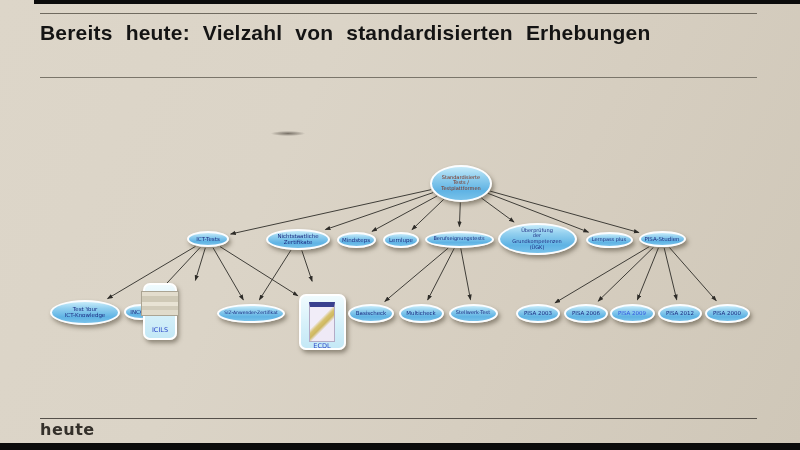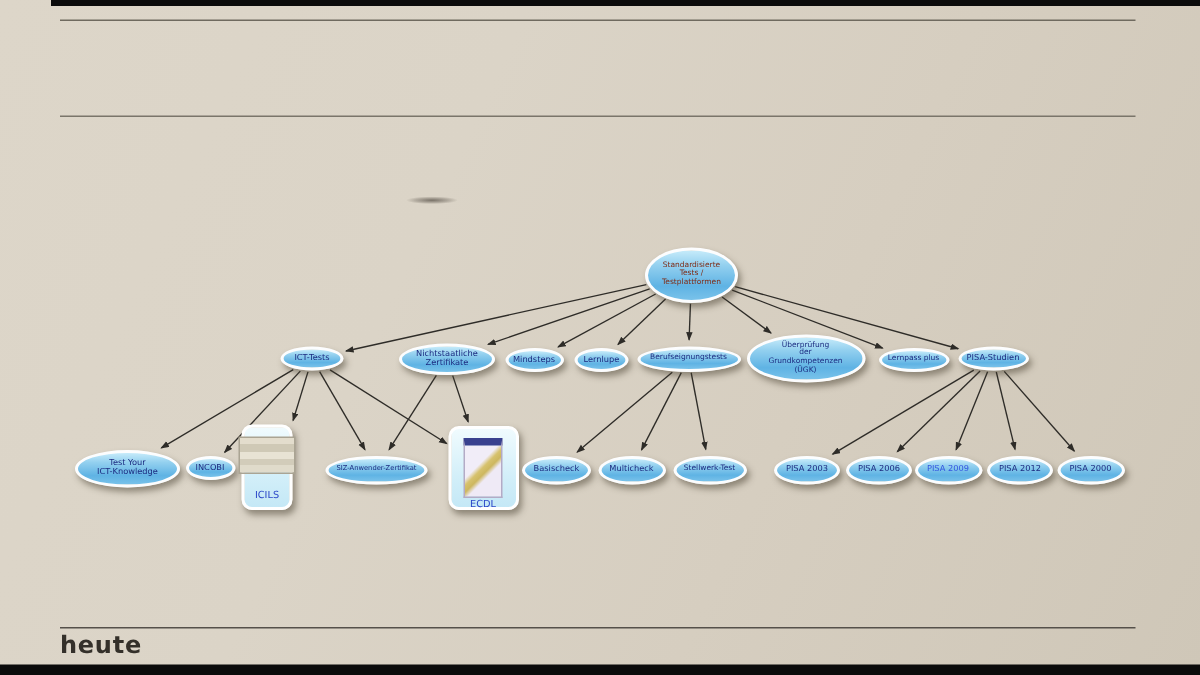--- a/index.html
+++ b/index.html
@@ -64,20 +64,21 @@
     width:24px;height:34px;border:1px solid #b3abc6;border-top:5px solid #39418f;
     background:linear-gradient(135deg,#f1edf8 0%,#f1edf8 38%,#d7c26e 46%,#cdb75f 54%,#efeaf6 62%,#efeaf6 100%);
   }
 </style>
 </head>
 <body>
 
 <div class="slide">
   <div class="bar-top"></div>
   <div class="rule rule-1"></div>
+  <h1 class="title">Bereits heute: Vielzahl von standardisierten Erhebungen</h1>
   <div class="rule rule-2"></div>
   <div class="smudge"></div>
 
   <div id="diagram">
     <svg id="edges" width="800" height="450" viewBox="0 0 800 450">
       <defs>
         <marker id="arrowhead" markerWidth="7" markerHeight="6" refX="5.6" refY="2.4" orient="auto">
           <path d="M0,0 L6.5,2.4 L0,4.8 z" fill="#2e2c28"></path>
         </marker>
       </defs>
@@ -139,28 +140,28 @@
       <div class="node ellipse" style="left: 638.5px; top: 231px; width: 47px; height: 16px;">
         <div class="ellipse-label" style="font-size: 5.5px;">PISA-Studien</div>
       </div>
       <div class="node ellipse" style="left: 50px; top: 299.5px; width: 70px; height: 25px;">
         <div class="ellipse-label" style="font-size: 5.5px;">Test Your
 ICT-Knowledge</div>
       </div>
       <div class="node ellipse" style="left: 123.5px; top: 304px; width: 33px; height: 16px;">
         <div class="ellipse-label" style="font-size: 5.5px;">INCOBI</div>
       </div>
-      <div class="node card" style="left: 161px; top: 282.5px; width: 34px; height: 57px;">
+      <div class="node card" style="left: 143px; top: 282.5px; width: 34px; height: 57px;">
         <div class="thumb thumb-icils"></div>
         <div class="card-label">ICILS</div>
       </div>
       <div class="node ellipse" style="left: 217px; top: 303.5px; width: 68px; height: 19px;">
         <div class="ellipse-label" style="font-size: 4.5px;">SIZ-Anwender-Zertifikat</div>
       </div>
-      <div class="node card" style="left: 298.5px; top: 284px; width: 47px; height: 56px;">
+      <div class="node card" style="left: 298.5px; top: 294px; width: 47px; height: 56px;">
         <div class="thumb thumb-ecdl"></div>
         <div class="card-label">ECDL</div>
       </div>
       <div class="node ellipse" style="left: 348px; top: 303.5px; width: 46px; height: 19px;">
         <div class="ellipse-label" style="font-size: 5.5px;">Basischeck</div>
       </div>
       <div class="node ellipse" style="left: 398.5px; top: 303.5px; width: 45px; height: 19px;">
         <div class="ellipse-label" style="font-size: 5.5px;">Multicheck</div>
       </div>
       <div class="node ellipse" style="left: 448.5px; top: 303.5px; width: 49px; height: 19px;">

